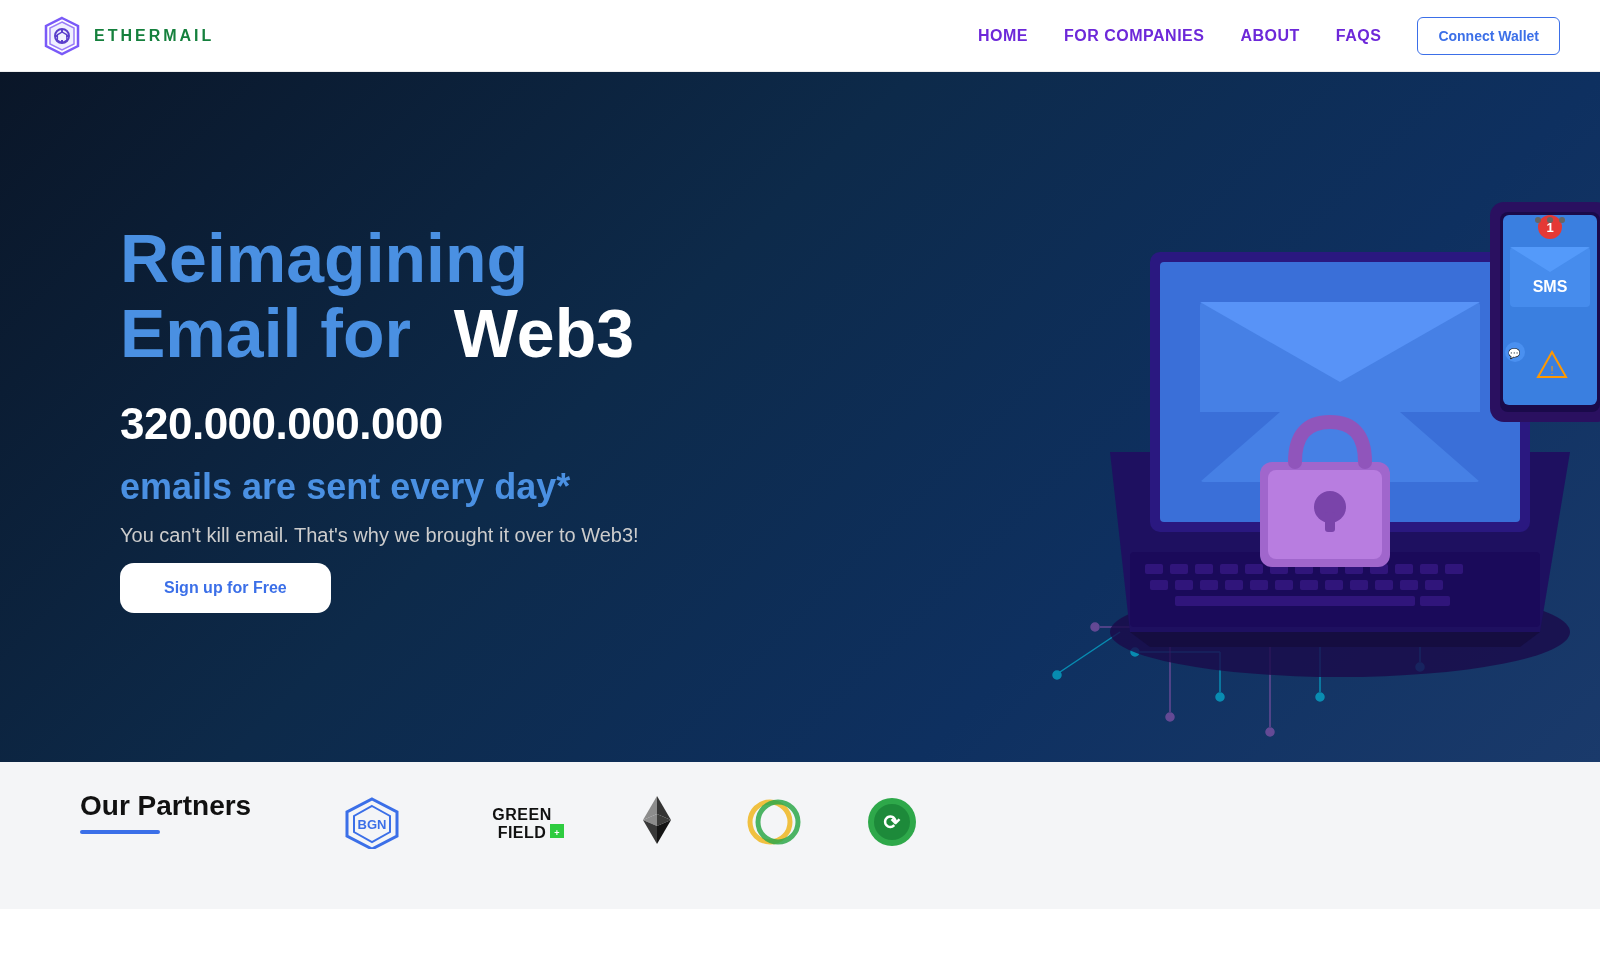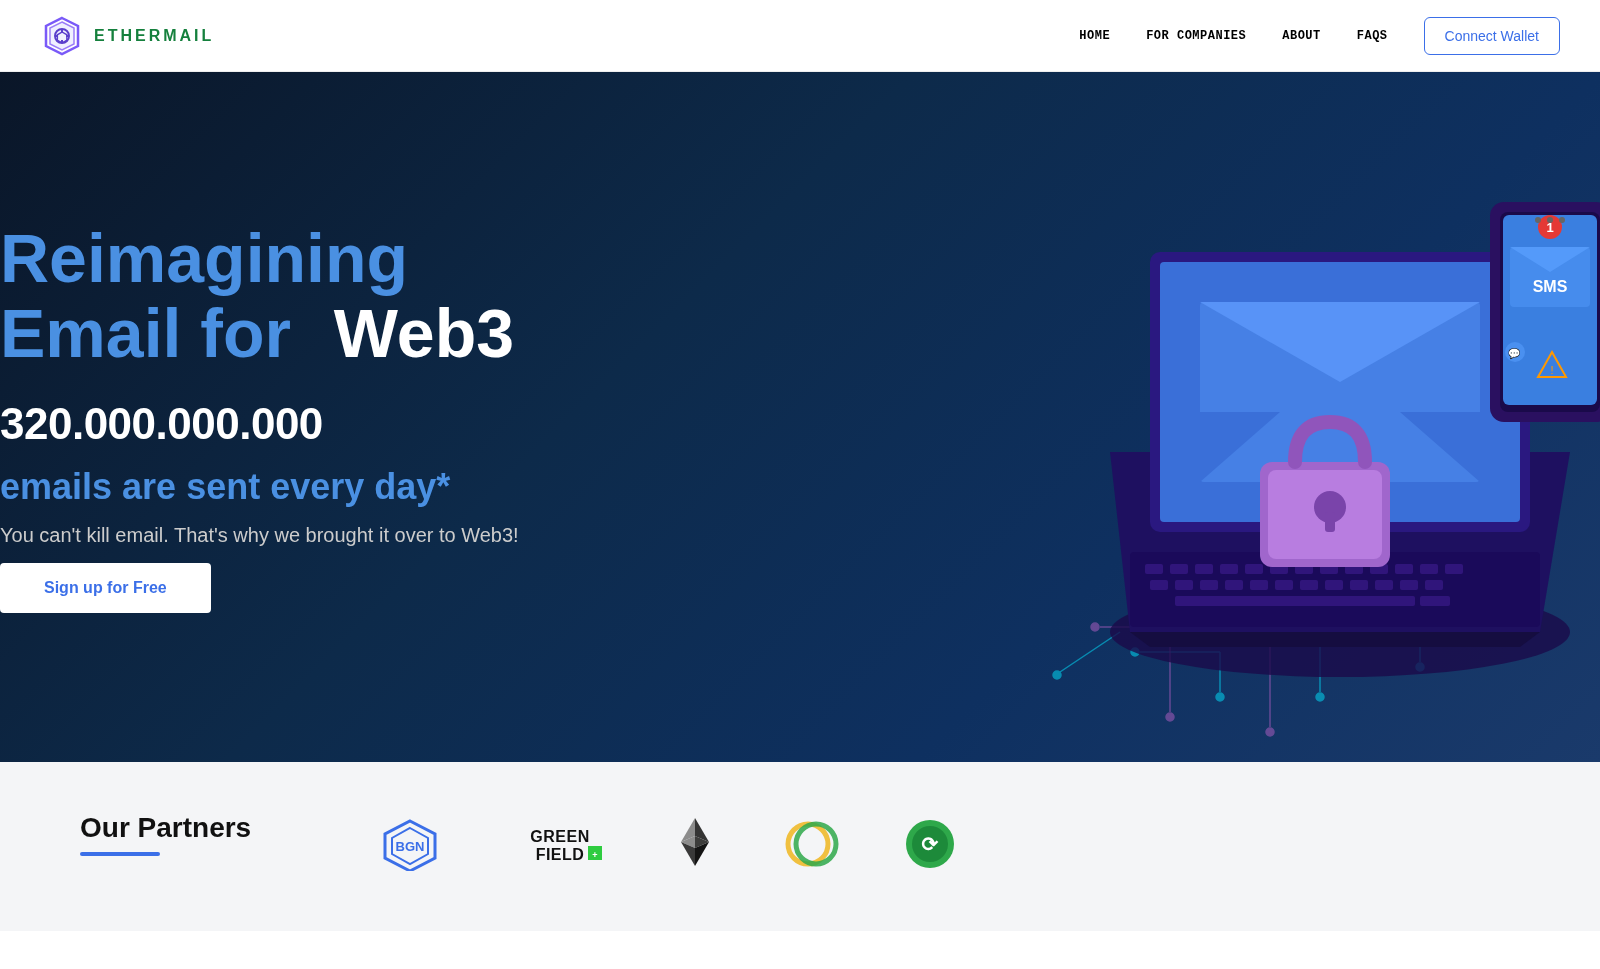--- a/index.html
+++ b/index.html
@@ -31,53 +31,53 @@
       font-weight: 700;
       letter-spacing: 3px;
       color: #15803d;
     }
     .nav-links {
       display: flex;
       align-items: center;
       gap: 36px;
     }
     .nav-link {
-      font-size: 12px;
+      font-size: 16px;
       font-weight: 600;
-      color: #000000;
+      color: #6d28d9;
       text-decoration: none;
       letter-spacing: 0.5px;
       cursor: pointer;
-      font-family: Liberation Mono, monospace;
     }
     .connect-wallet-btn {
       padding: 10px 20px;
       border: 1.5px solid #3b6fe8;
       border-radius: 6px;
       background: transparent;
       color: #3b6fe8;
       font-size: 14px;
-      font-weight: 400;
+      font-weight: 700;
       cursor: pointer;
       text-align: right;
     }
 
     
     .hero {
       position: relative;
       width: 100%;
       height: 690px;
       background: linear-gradient(135deg, #0a1628 0%, #0d2a4a 40%, #0e3060 70%, #1a3a6b 100%);
       overflow: hidden;
       display: flex;
       align-items: center;
     }
     .hero-content {
       position: relative;
       z-index: 2;
+      padding-left: 120px;
       max-width: 650px;
     }
     .hero-title {
       font-size: 68px;
       font-weight: 700;
       line-height: 1.1;
       margin-bottom: 28px;
     }
     .hero-title-blue {
       color: #4a90e2;
@@ -102,43 +102,43 @@
     .hero-desc {
       font-size: 20px;
       color: #ccc;
       margin-bottom: 16px;
     }
     .signup-btn {
       display: inline-block;
       padding: 16px 44px;
       background: #fff;
       border: none;
-      border-radius: 4px;
+      border-radius: 14px;
       color: #3b6fe8;
       font-size: 16px;
       font-weight: 600;
       cursor: pointer;
     }
 
     
     .circuit-svg {
       position: absolute;
       bottom: 0;
       right: 0;
       width: 780px;
       height: 690px;
     }
 
     
     .partners {
       background: #f4f5f7;
-      padding: 50px 80px 60px;
+      padding: 28px 80px 60px;
       display: flex;
       align-items: flex-start;
-      gap: 90px;
+      gap: 52px;
       justify-content: flex-end;
     }
     .partners-label {
       min-width: 200px;
     }
     .partners-title {
       font-size: 28px;
       font-weight: 800;
       color: #111;
       margin-bottom: 8px;

